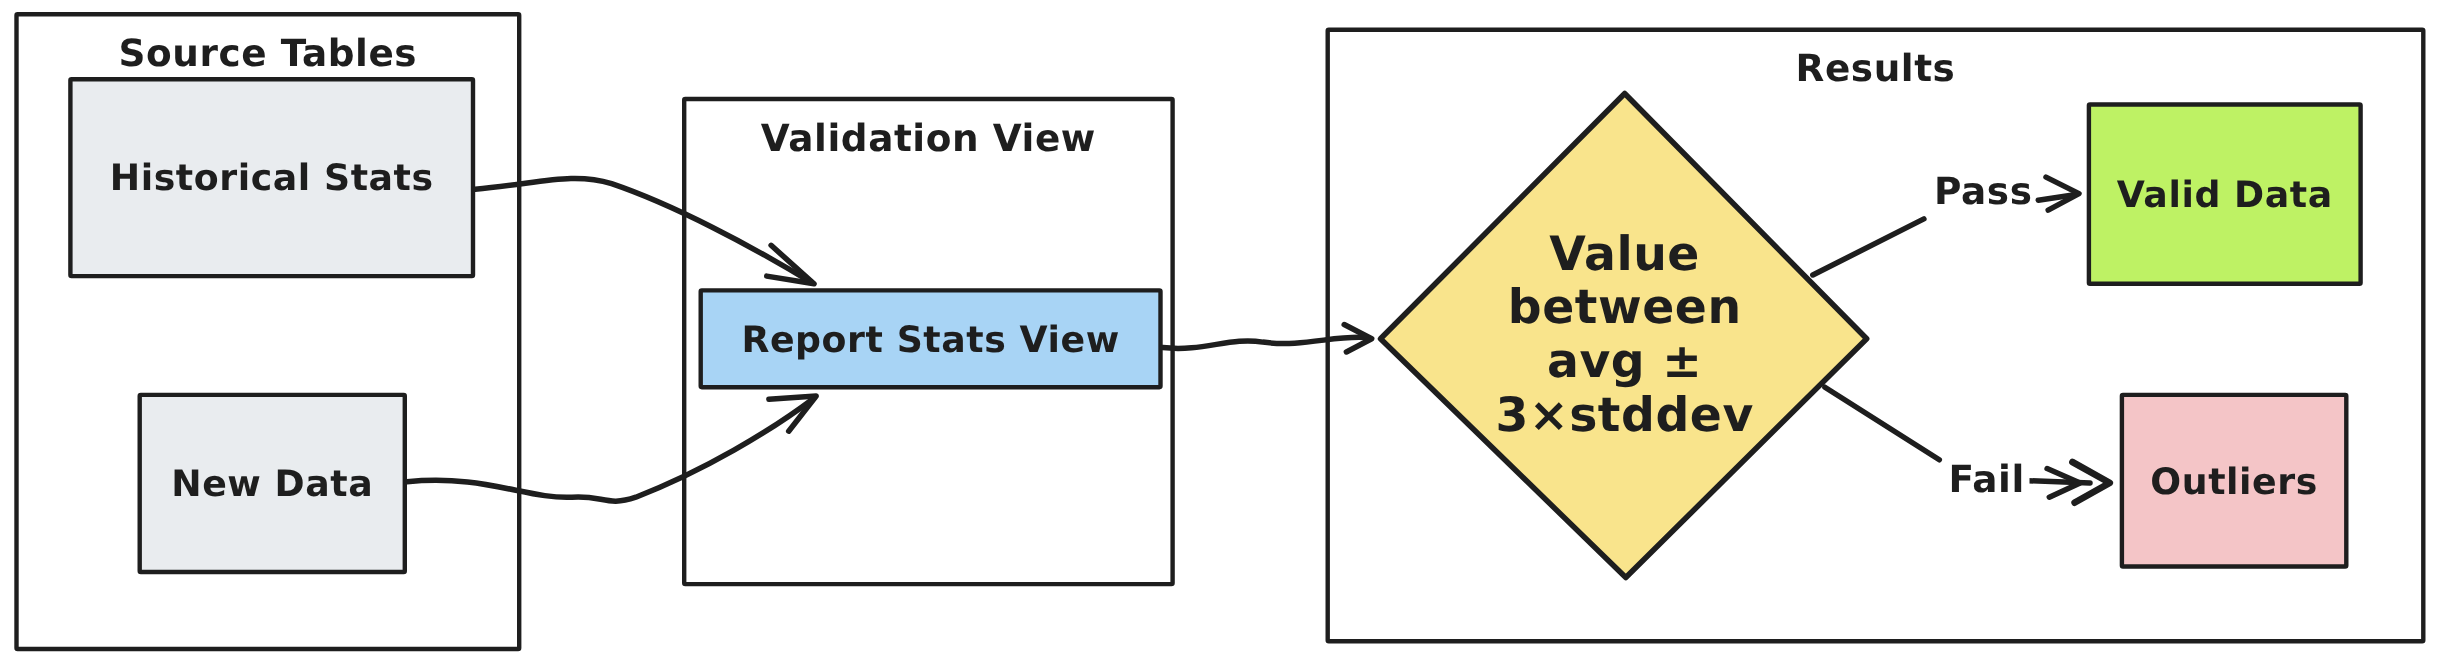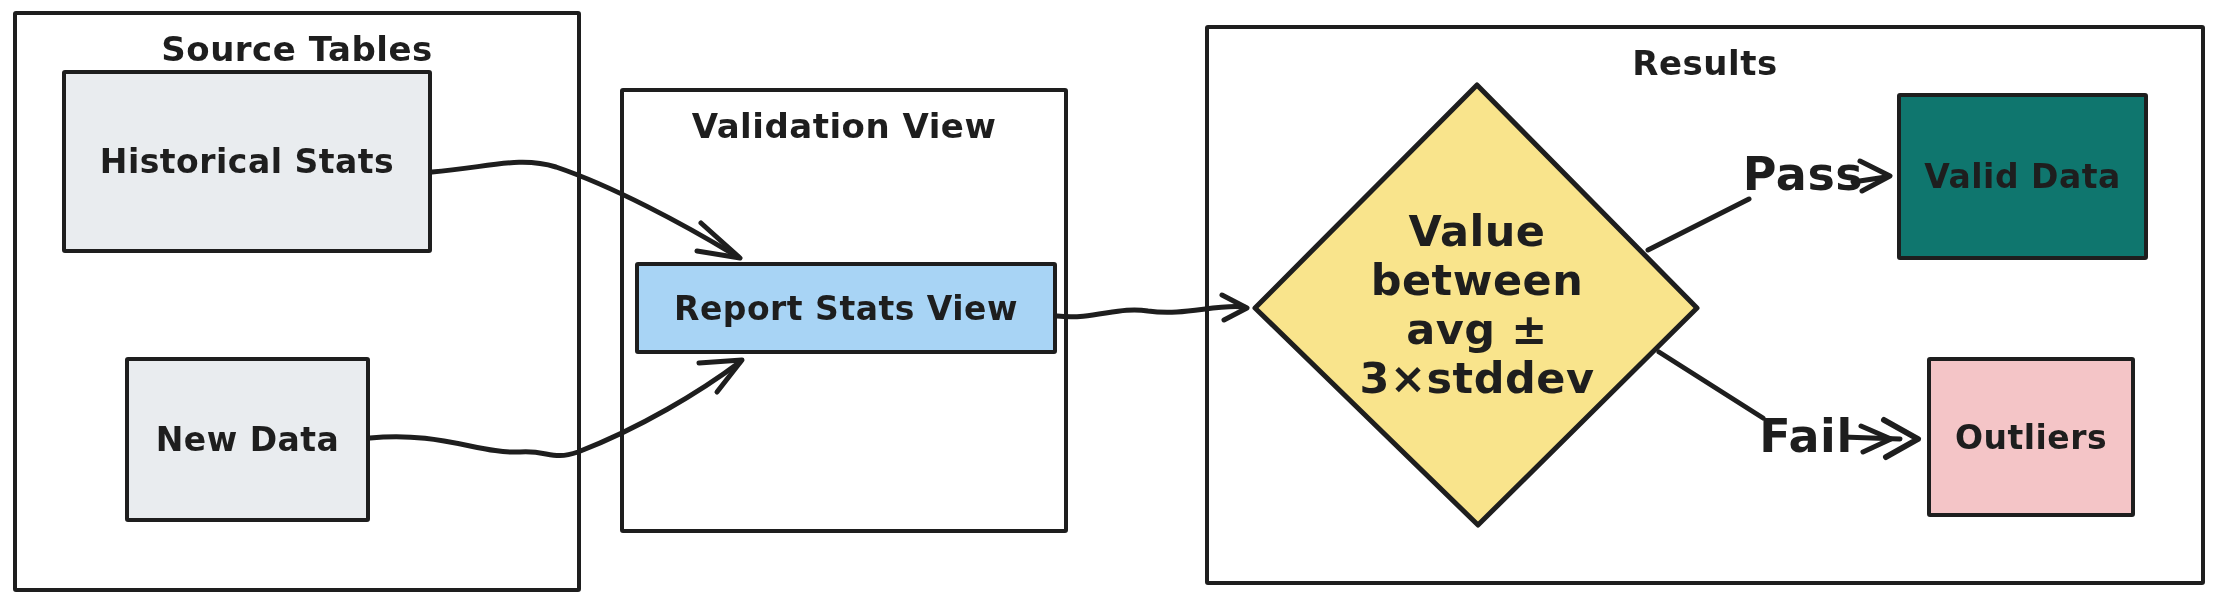--- a/index.html
+++ b/index.html
@@ -36,42 +36,42 @@
     align-items: center;
     justify-content: center;
     font-size: 33px;
     font-weight: 600;
     letter-spacing: 0.5px;
     text-align: center;
   }
   #node-historical { left: 62px;  top: 70px;  width: 370px; height: 183px; background: #e9ecef; }
   #node-newdata    { left: 125px; top: 357px; width: 245px; height: 165px; background: #e9ecef; }
   #node-report     { left: 635px; top: 262px; width: 422px; height: 92px;  background: #a8d4f5; }
-  #node-validdata  { left: 1897px; top: 93px;  width: 251px; height: 167px; background: #0f766e; }
+  #node-validdata  { left: 1897px; top: 93px;  width: 251px; height: 167px; background: #bef264; }
   #node-outliers   { left: 1927px; top: 357px; width: 208px; height: 160px; background: #f4c5c7; }
 
-  #container-source     { left: 13px;   top: 11px; width: 568px;  height: 581px; }
+  #container-source     { left: 13px;   top: 11px; width: 461px;  height: 581px; }
   #container-validation { left: 580px;  top: 88px; width: 448px;  height: 445px; margin-left: 40px; }
   #container-results    { left: 1205px; top: 25px; width: 1000px; height: 560px; }
 
   .diamond-label {
     position: absolute;
     left: 1327px; top: 205px; width: 300px; height: 200px;
     display: flex; align-items: center; justify-content: center;
     text-align: center;
     white-space: pre-line;
     font-size: 43px;
     font-weight: 600;
     line-height: 49px;
     letter-spacing: 0.5px;
   }
   .edge-label {
     position: absolute;
     display: flex; align-items: center; justify-content: center;
-    font-size: 46px;
+    font-size: 34px;
     font-weight: 600;
     letter-spacing: 0.5px;
     background: #ffffff;
   }
   #label-pass { left: 1756px; top: 152px; width: 94px; height: 44px; }
   #label-fail { left: 1767px; top: 414px; width: 78px; height: 44px; }
 
   svg.edges {
     position: absolute;
     left: 0; top: 0;

